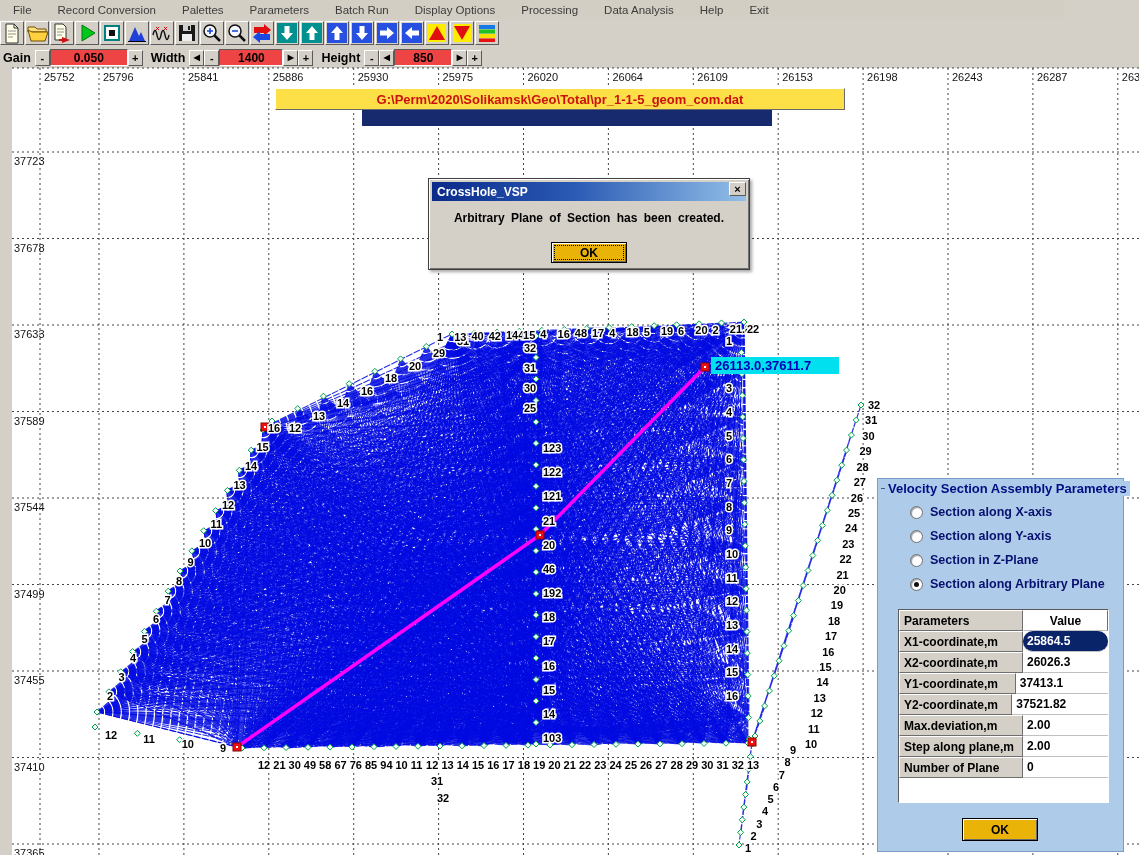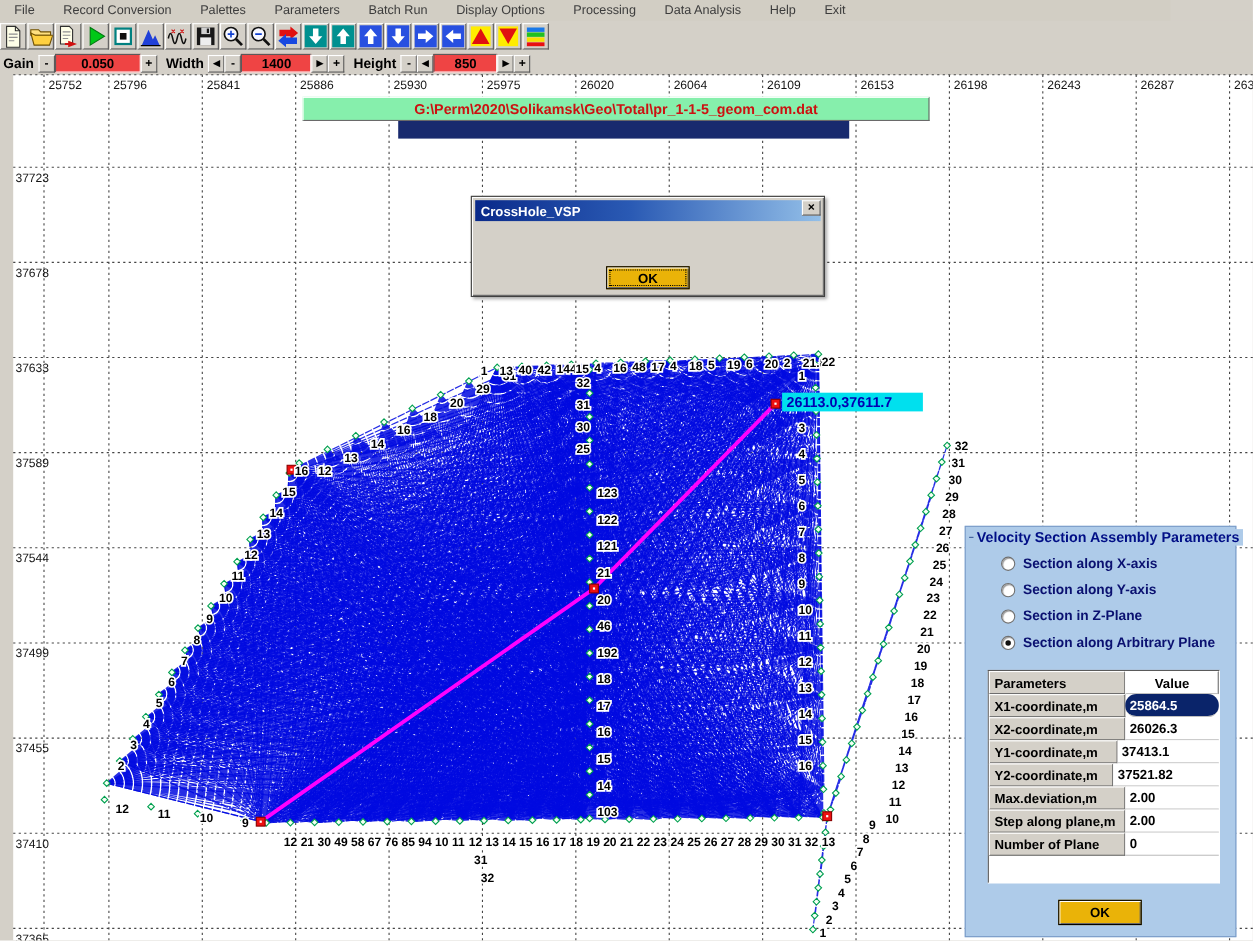--- a/index.html
+++ b/index.html
@@ -20,21 +20,21 @@
   .ctl-btn{width:15px;height:16px;font:bold 11px "Liberation Sans",sans-serif;background:#d4d0c8;
            border:1px solid;border-color:#ffffff #5a5a5a #5a5a5a #ffffff;padding:0;line-height:12px;}
   .ctl-field{height:15px;background:#ef4444;border:1px solid;border-color:#5a5a5a #ffffff #ffffff #5a5a5a;
              font:bold 12px "Liberation Sans",sans-serif;text-align:center;padding:0 2px;}
   .f-gain{width:72px;} .f-w{width:58px;} .f-h{width:52px;}
   
   #plot{position:absolute;left:0;top:0;width:1139px;height:855px;z-index:1;}
   .plbl{font:bold 11px "Liberation Sans",sans-serif;fill:#000;stroke:#ffffff;stroke-width:3px;paint-order:stroke;}
   .tick{font:11px "Liberation Sans",sans-serif;fill:#141414;}
   
-  #pathbar{position:absolute;left:275px;top:88px;width:568px;height:20px;background:#86efac;
+  #pathbar{position:absolute;left:275px;top:88px;width:568px;height:20px;background:#fde047;
            border:1px solid;border-color:#ffffff #6a6a6a #6a6a6a #ffffff;z-index:6;
            display:flex;align-items:center;justify-content:center;}
   #pathbar span{font:bold 13px "Liberation Sans",sans-serif;color:#cc1111;}
   #navybar{position:absolute;left:362px;top:110px;width:410px;height:16px;background:#182a6e;z-index:6;}
   
   #dlg{position:absolute;left:428px;top:178px;width:320px;height:90px;background:#d4d0c8;z-index:30;
        border:1px solid #404040;box-shadow:inset 1px 1px 0 #ffffff,inset -1px -1px 0 #707070,2px 2px 3px rgba(0,0,0,.35);}
   #dlg-title{position:absolute;left:3px;top:3px;right:3px;height:19px;
              background:linear-gradient(90deg,#0a2a8a,#2a5ab4 45%,#93bfe8);
              display:flex;align-items:center;}
@@ -467,20 +467,21 @@
 <div id="pathbar">
   <span>G:\Perm\2020\Solikamsk\Geo\Total\pr_1-1-5_geom_com.dat</span>
 </div>
 <div id="navybar"></div>
 
 <div id="dlg">
   <div id="dlg-title">
     <span>CrossHole_VSP</span>
   </div>
   <button id="dlg-close">×</button>
+  <div id="dlg-msg">Arbitrary Plane of Section has been created.</div>
   <button id="dlg-ok" class="win-btn">OK</button>
 </div>
 
 <div id="vpanel">
   <div class="gline"></div>
   <span class="legend">Velocity Section Assembly Parameters</span>
   <div id="vradios">
       <div class="radio-row" style="top: 25px;">
         <span class="radio-circle"></span>
         <span class="radio-label">Section along  X-axis</span>

